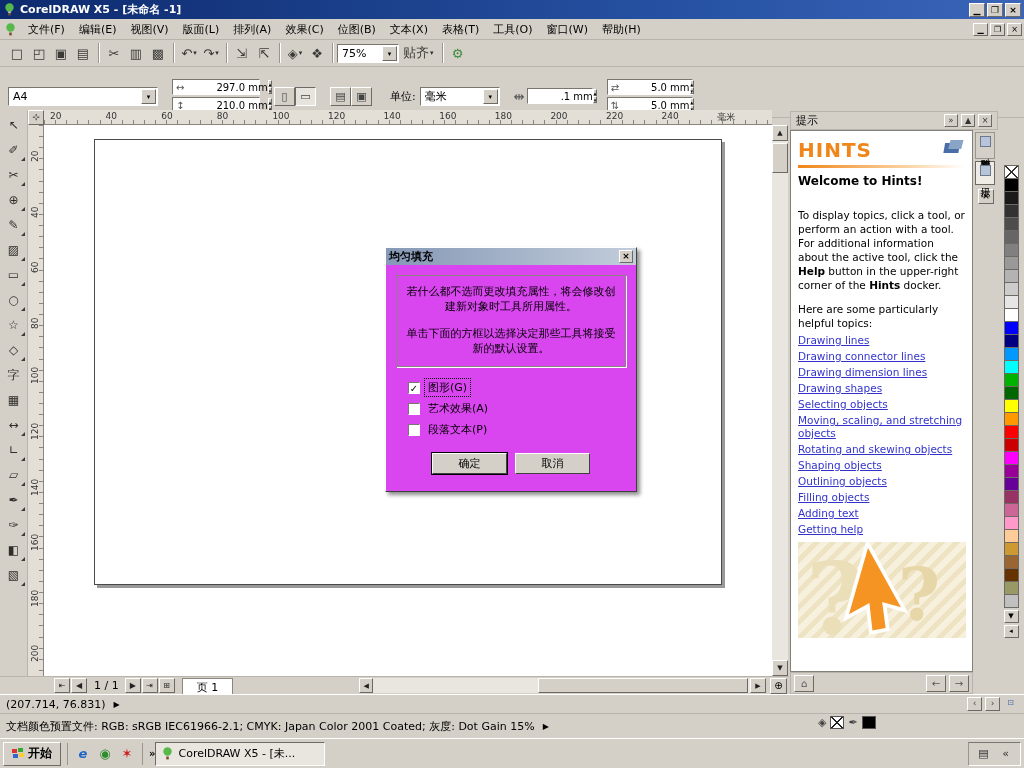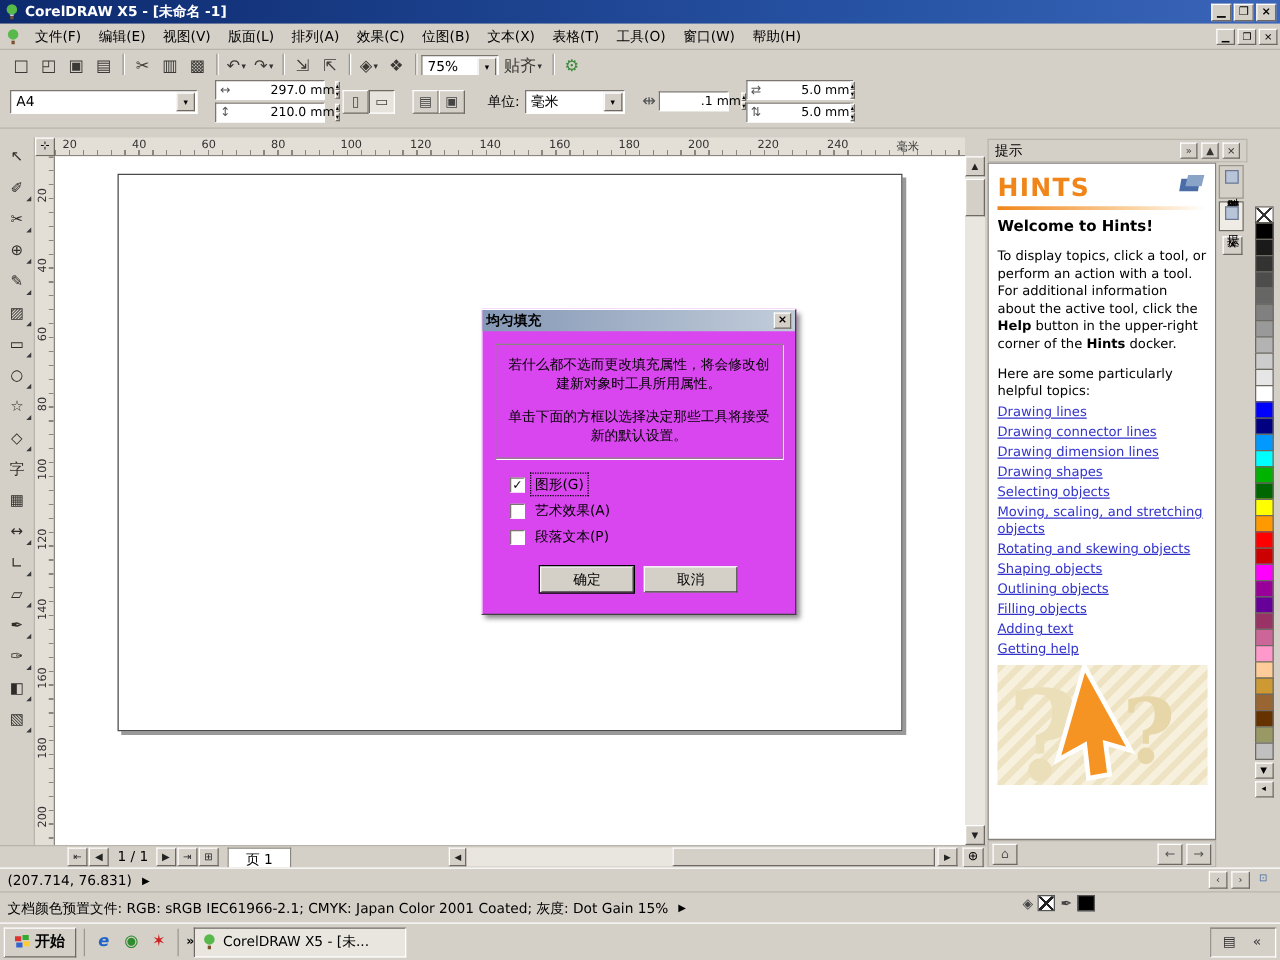--- a/index.html
+++ b/index.html
@@ -29,21 +29,21 @@
   #tb-icons{display:flex;align-items:center;}
   .tbtn{min-width:22px;height:22px;display:flex;align-items:center;justify-content:center;
     font-size:13px;color:#3c3a36;padding:0 1px;}
   .tbtn .dd{font-size:7px;margin-left:1px;color:#333;}
   .tsep{width:1px;height:20px;background:#9a968f;box-shadow:1px 0 0 #fff;margin:0 4px;}
   .combo{height:19px;display:flex;align-items:center;background:#fff;
     border:1px solid;border-color:#7a766f #fff #fff #7a766f;padding-left:4px;}
   .combo .cval{flex:1;white-space:nowrap;overflow:hidden;}
   .combo .cbtn{width:15px;height:15px;margin:1px;font-size:7px;line-height:14px;text-align:center;}
   
-  #propbar{position:absolute;left:0;top:60px;right:0;height:43px;background:#d4d0c8;
+  #propbar{position:absolute;left:0;top:75px;right:0;height:43px;background:#d4d0c8;
     display:flex;align-items:center;padding:0 8px;border-bottom:1px solid #b8b4ac;}
   .pb-gap{width:14px;}
   .stack{display:flex;flex-direction:column;gap:2px;}
   .spin{height:16px;display:flex;align-items:center;background:#fff;
     border:1px solid;border-color:#7a766f #fff #fff #7a766f;padding-left:3px;}
   .spin .sval{flex:1;font-size:10px;white-space:nowrap;margin-left:30px;}
   .spin .sarrows{display:flex;flex-direction:column;width:11px;}
   .sarrow{height:7px;font-size:5px;line-height:6px;text-align:center;background:#d4d0c8;
     border:1px solid;border-color:#fff #6e6a63 #6e6a63 #fff;}
   .pb-btn{width:21px;height:19px;display:flex;align-items:center;justify-content:center;font-size:11px;color:#444;}
@@ -81,21 +81,21 @@
   #docker-header{position:absolute;left:790px;top:111px;width:208px;height:19px;background:#d4d0c8;
     display:flex;align-items:center;padding:0 5px;border:1px solid #b8b4ac;}
   #docker-header .dh-btns{margin-left:auto;display:flex;gap:3px;}
   .dh-btn{width:14px;height:13px;font-size:8px;line-height:12px;text-align:center;color:#333;}
   #docker-content{position:absolute;left:790px;top:130px;width:183px;height:542px;background:#fff;
     border:1px solid #84807a;padding:7px 7px 0 7px;overflow:hidden;}
   .hints-logo-row{display:flex;align-items:flex-start;}
   #hints-logo{font-size:20px;font-weight:bold;color:#f08519;letter-spacing:1px;}
   #hints-help{margin-left:auto;}
   .hints-divider{height:3px;margin:3px 0 6px 0;background:linear-gradient(90deg,#f08519,#fbd3a2 65%,#fff);}
-  #hints-welcome{font-size:12px;font-weight:bold;margin:2px 0 10px 0;}
+  #hints-welcome{font-size:12px;font-weight:bold;margin:2px 0 20px 0;}
   #hints-intro{font-size:10.5px;line-height:14px;}
   #hints-intro .b{font-weight:bold;}
   #hints-topics{font-size:10.5px;line-height:14px;margin:10px 0 4px 0;}
   .hint-link{font-size:10.5px;line-height:13px;color:#3333cc;text-decoration:underline;margin:3px 0;cursor:pointer;}
   #hints-image{margin-top:6px;width:168px;height:96px;background:#f7f0dd;position:relative;overflow:hidden;
     background-image:repeating-linear-gradient(135deg,rgba(226,210,162,.45) 0 5px,transparent 5px 11px);}
   #docker-nav{position:absolute;left:790px;top:672px;width:183px;height:22px;background:#d4d0c8;
     border:1px solid #b8b4ac;display:flex;align-items:center;padding:0 3px;}
   .dn-btn{width:20px;height:17px;font-size:10px;line-height:15px;text-align:center;color:#555;}
   #docker-nav .dn-right{margin-left:auto;display:flex;gap:3px;}
@@ -312,21 +312,21 @@
     <div class="pb-btn raised">▤</div>
     <div class="pb-btn raised">▣</div>
     <div class="pb-gap"></div>
     <span class="pb-label">单位:</span>
     <div class="combo" style="width:80px">
       <span class="cval">毫米</span>
       <span class="cbtn raised">▾</span>
     </div>
     <div class="pb-gap"></div>
     <span class="pb-ico" style="font-size:13px">⇹</span>
-    <div class="spin" style="width:56px">
+    <div class="spin" style="width:66px">
       <span class="sval">.1 mm</span>
       <span class="sarrows">
           <span class="sarrow">▴</span>
           <span class="sarrow">▾</span>
         </span>
     </div>
     <div class="pb-gap"></div>
     <div class="stack">
       <div class="spin" style="width:86px">
         <span class="pb-ico">⇄</span>

